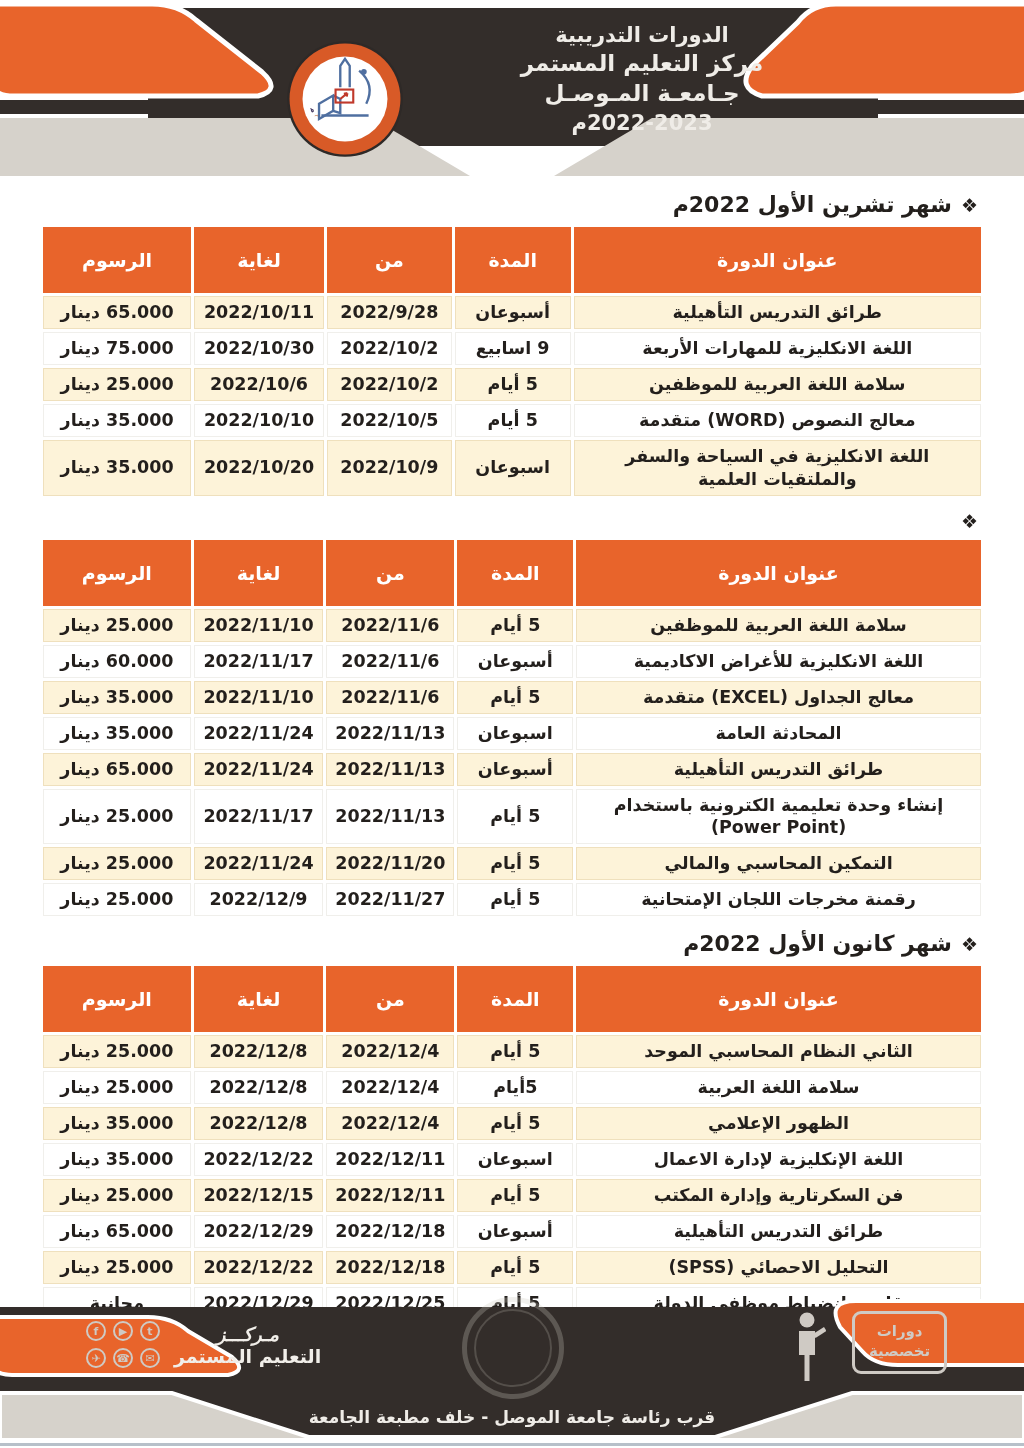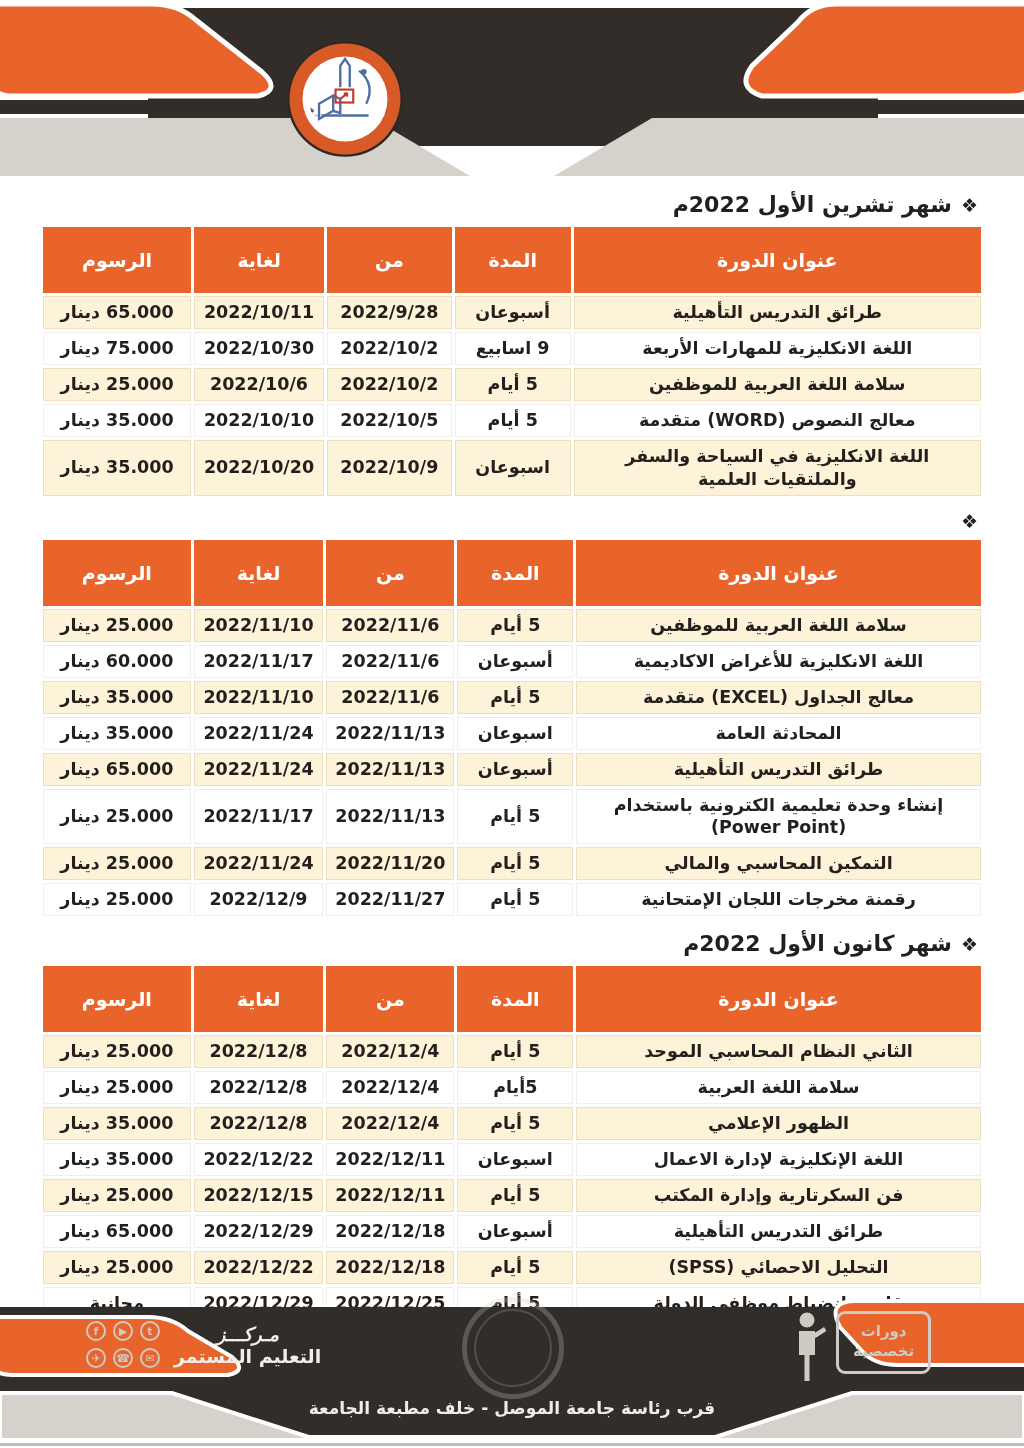--- a/index.html
+++ b/index.html
@@ -35,23 +35,23 @@
   .ftr{position:absolute;left:0;bottom:0;width:1024px;height:153px;}
   .ftr svg.deco{position:absolute;inset:0;}
   .ftr-left{position:absolute;left:86px;top:26px;display:flex;align-items:center;gap:14px;direction:ltr;}
   .icon-grid{display:grid;grid-template-columns:repeat(3,20px);grid-gap:7px;}
   .soc{width:20px;height:20px;border:2px solid #cfcac4;border-radius:50%;color:#cfcac4;font-size:11px;font-weight:bold;display:flex;align-items:center;justify-content:center;line-height:1;}
   .ftr-name{direction:rtl;text-align:center;color:#f1eee9;font-weight:bold;}
   .ftr-name .n1{font-size:19px;letter-spacing:5px;font-style:italic;}
   .ftr-name .n2{font-size:19px;}
   .ftr-watermark{position:absolute;left:462px;top:2px;width:102px;height:102px;border:5px solid rgba(205,200,192,.28);border-radius:50%;display:flex;align-items:center;justify-content:center;}
   .ftr-watermark .inner{width:78px;height:78px;border:2px solid rgba(205,200,192,.22);border-radius:50%;}
-  .ftr-badge{position:absolute;left:792px;top:16px;display:flex;align-items:flex-start;gap:10px;direction:ltr;}
+  .ftr-badge{position:absolute;left:792px;top:16px;display:flex;align-items:flex-start;gap:26px;direction:ltr;}
   .board{border:3px solid #cfcac4;border-radius:9px;padding:7px 14px 9px;text-align:center;color:#cfcac4;font-weight:bold;font-size:15px;line-height:1.35;direction:rtl;}
-  .ftr-address{position:absolute;left:0;right:0;top:103px;text-align:center;color:#efece7;font-weight:bold;font-size:17px;direction:rtl;}
+  .ftr-address{position:absolute;left:0;right:0;top:112px;text-align:center;color:#efece7;font-weight:bold;font-size:17px;direction:rtl;}
 </style>
 </head>
 <body>
 
 <div class="page">
 
   <header class="hdr">
     <svg class="deco" viewBox="0 0 1024 176" aria-hidden="true">
       <rect x="148" y="8" width="730" height="138" rx="14" fill="#332d2a"></rect>
       <rect x="0" y="100" width="172" height="14" fill="#332d2a"></rect>
@@ -83,20 +83,26 @@
         <path id="arcEn" d="M24,63 A27,27 0 0 0 76,63"></path>
       </defs>
       <text font-size="7" fill="#4a3f66" font-weight="bold">
         <textPath href="#arcAr" startOffset="8%">مركز التعليم المستمر</textPath>
       </text>
       <text font-size="4.6" fill="#b05a2a">
         <textPath href="#arcEn" startOffset="4%">Continuing Education Center</textPath>
       </text>
     </svg>
 
+    <div class="hdr-title">
+      <div class="l1">الدورات التدريبية</div>
+      <div class="l2">مركز التعليم المستمر</div>
+      <div class="l3">جـامعـة المـوصـل</div>
+      <div class="l4">2022-2023م</div>
+    </div>
   </header>
 
   <main class="main">
     <div id="sections">
         <section>
           <h2 class="section-heading">
             <span class="bullet">❖</span>
             <span>شهر تشرين الأول 2022م</span>
           </h2>
           <table class="courses" dir="rtl">

